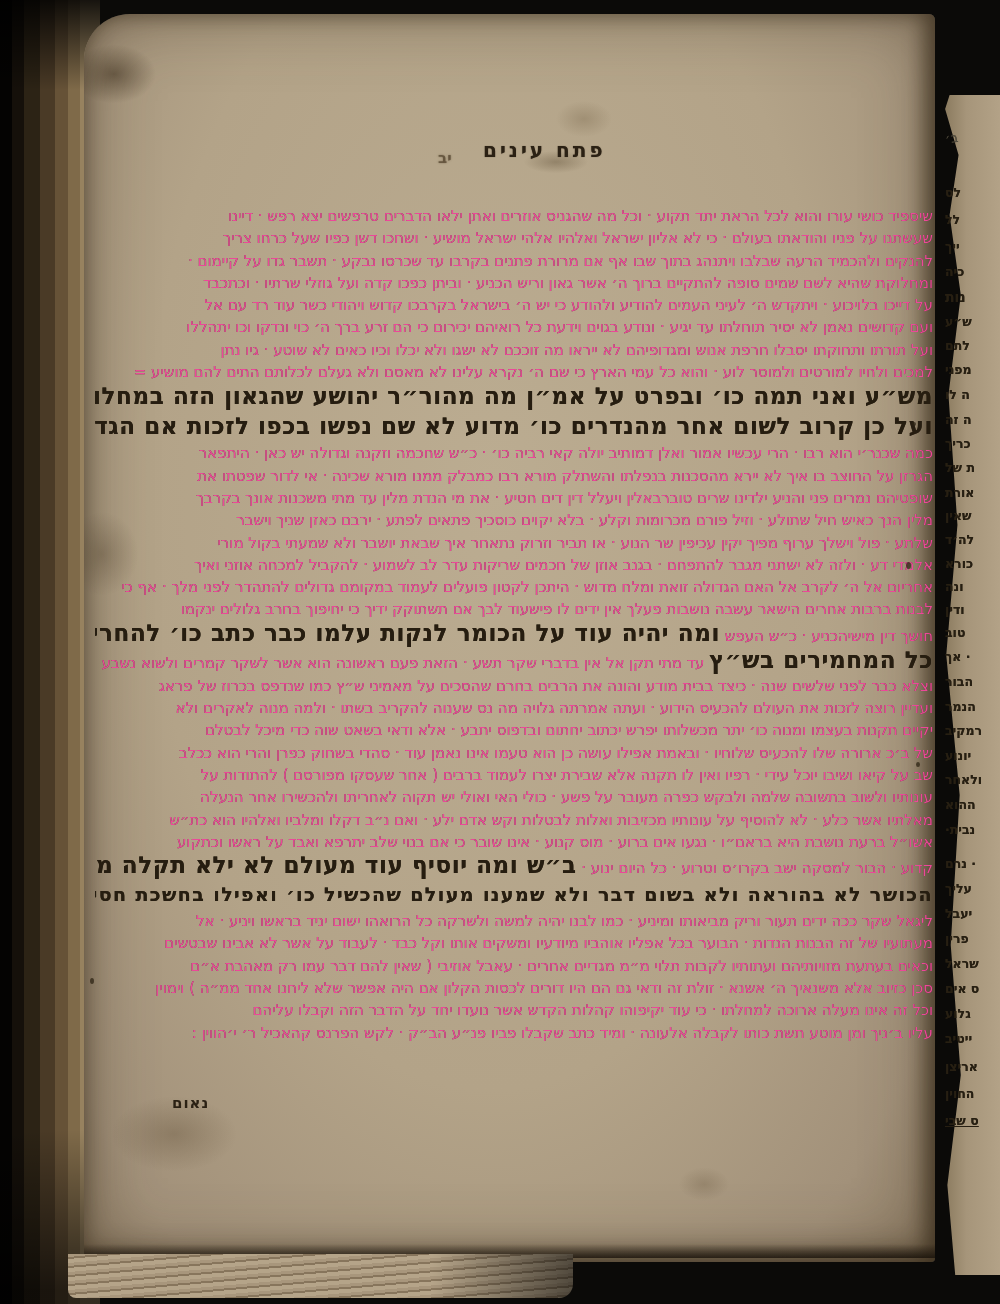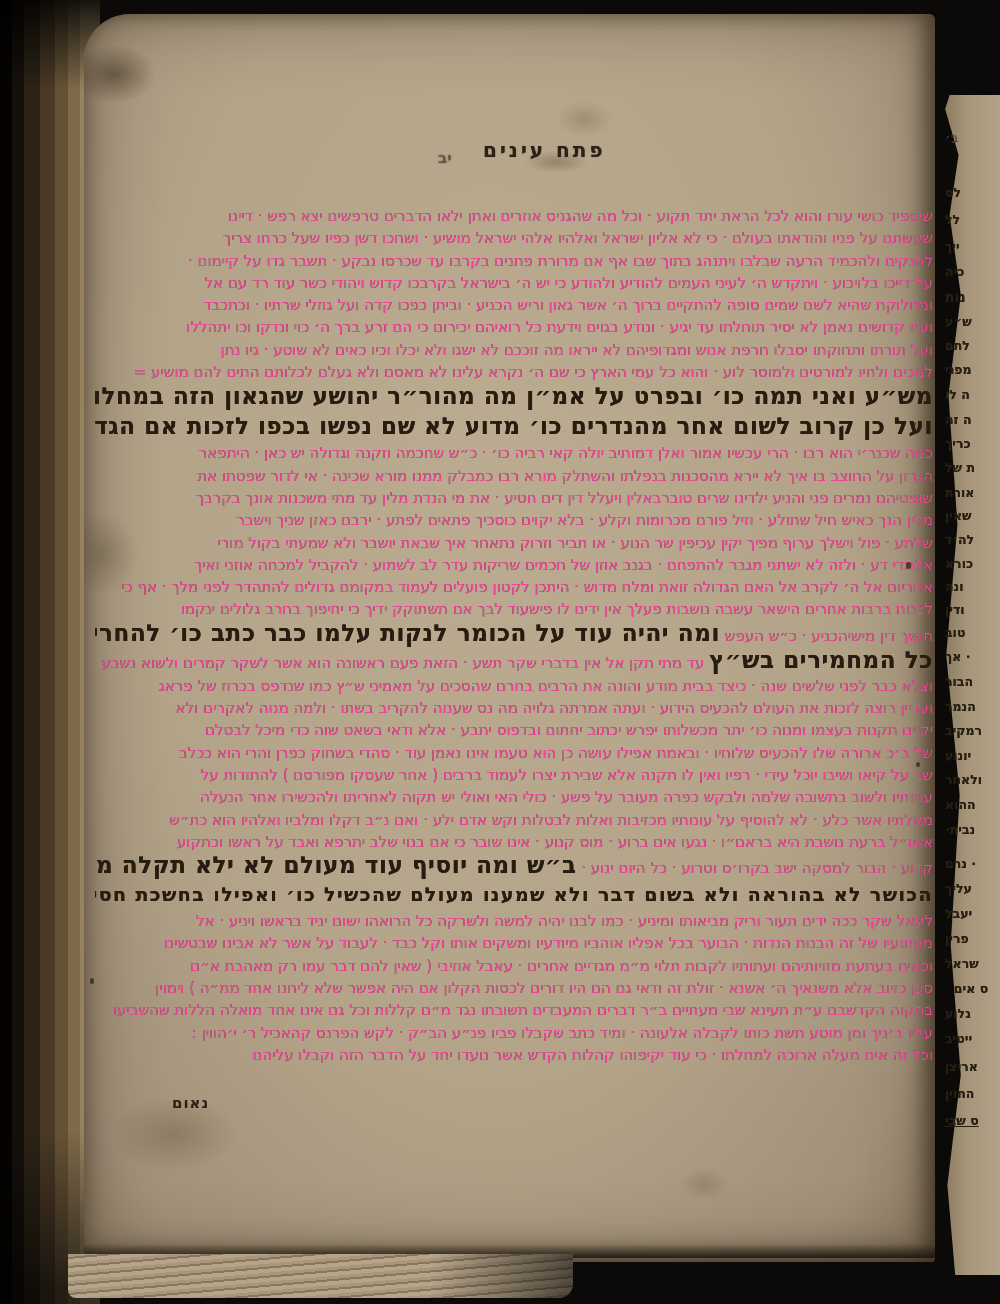--- a/index.html
+++ b/index.html
@@ -75,22 +75,22 @@
 
   <div class="page"></div>
 
   <div class="title">פתח עינים</div>
   <div class="folio">יב</div>
 
   <div class="body-text">
       <div class="line r"><span class="seg r">שיספיד כושי עורו והוא לכל הראת יתד תקוע · וכל מה שהגניס אוזרים ואתן ילאו הדברים טרפשים יצא רפש · דיינו</span></div>
       <div class="line r"><span class="seg r">שעשתנו על פניו והודאתו בעולם · כי לא אליון ישראל ואלהיו אלהי ישראל מושיע · ושחכו דשן כפיו שעל כרחו צריך</span></div>
       <div class="line r"><span class="seg r">להנקים ולהכמיד הרעה שבלבו ויתנהג בתוך שבו אף אם מרורת פתנים בקרבו עד שכרסו נבקע · תשבר גדו על קיימום ·</span></div>
+      <div class="line r"><span class="seg r">ומחלוקת שהיא לשם שמים סופה להתקיים ברוך ה׳ אשר גאון וריש הכניע · וביתן כפכו קדה ועל גוזלי שרתיו · וכתכבד</span></div>
       <div class="line r"><span class="seg r">על דייכו בלויכוע · ויתקדש ה׳ לעיני העמים להודיע ולהודע כי יש ה׳ בישראל בקרבכו קדוש ויהודי כשר עוד רד עם אל</span></div>
-      <div class="line r"><span class="seg r">ומחלוקת שהיא לשם שמים סופה להתקיים ברוך ה׳ אשר גאון וריש הכניע · וביתן כפכו קדה ועל גוזלי שרתיו · וכתכבד</span></div>
       <div class="line r"><span class="seg r">ועם קדושים נאמן לא יסיר תוחלתו עד יגיע · ונודע בגוים וידעת כל רואיהם יכירום כי הם זרע ברך ה׳ כוי ונדקו וכו יתהללו</span></div>
       <div class="line r"><span class="seg r">ועל תורתו ותחוקתו יסבלו חרפת אנוש ומגדופיהם לא ייראו מה זוככם לא ישגו ולא יכלו וכיו כאים לא שוטע · גיו נתן</span></div>
       <div class="line r"><span class="seg r">למכים ולחיו למורטים ולמוסר לוע · והוא כל עמי הארץ כי שם ה׳ נקרא עלינו לא מאסם ולא געלם לכלותם התים להם מושיע =</span></div>
       <div class="line q"><span class="seg q">מש״ע ואני תמה כו׳ ובפרט על אמ״ן מה מהור״ר יהושע שהגאון הזה במחלוקת הזה כשר להכריע</span></div>
       <div class="line q"><span class="seg q">ועל כן קרוב לשום אחר מהנדרים כו׳ מדוע לא שם נפשו בכפו לזכות אם הגדולה הזאת · והנה</span></div>
       <div class="line r"><span class="seg r">כמה שכנר׳י הוא רבו · הרי עכשיו אמור ואלן דמותיב יולה קאי רביה כו׳ · כ״ש שחכמה וזקנה וגדולה יש כאן · היתפאר</span></div>
       <div class="line r"><span class="seg r">הגרזן על החוצב בו איך לא יירא מהסכנות בנפלתו והשתלק מורא רבו כמבלק ממנו מורא שכינה · אי לדור שפטתו את</span></div>
       <div class="line r"><span class="seg r">שופטיהם נמרים פני והניע ילדינו שרים טוברבאלין ויעלל דין דים חטיע · את מי הנדת מלין עד מתי משכנות אונך בקרבך</span></div>
       <div class="line r"><span class="seg r">מלין הנך כאיש חיל שתולע · וזיל פורם מכרומות וקלע · בלא יקוים כוסכיך פתאים לפתע · ירבם כאזן שניך וישבר</span></div>
       <div class="line r"><span class="seg r">שלתע · פול וישלך ערוף מפיך יקין עכיפין שר הנוע · או תביר וזרוק נתאחר איך שבאת יושבר ולא שמעתי בקול מורי</span></div>
@@ -106,23 +106,22 @@
       <div class="line r"><span class="seg r">שב על קיאו ושיבו יוכל עידי · רפיו ואין לו תקנה אלא שבירת יצרו לעמוד ברבים ( אחר שעסקו מפורסם ) להתודות על</span></div>
       <div class="line r"><span class="seg r">עונותיו ולשוב בתשובה שלמה ולבקש כפרה מעובר על פשע · כולי האי ואולי יש תקוה לאחריתו ולהכשירו אחר הנעלה</span></div>
       <div class="line r"><span class="seg r">מאלתיו אשר כלע · לא להוסיף על עונותיו מכזיבות ואלות לבטלות וקש אדם ילע · ואם נ״ב דקלו ומלביו ואלהיו הוא כת״ש</span></div>
       <div class="line r"><span class="seg r">אשו״ל ברעת נושבת היא בראם״ו · נגעו אים ברוע · מוס קנוע · אינו שובר כי אם בנוי שלב יתרפא ואבד על ראשו וכתקוע</span></div>
       <div class="line mix"><span class="seg r">קדוע · הבור למסקה ישב בקרו׳ס וטרוע · כל היום ינוע · </span><span class="seg q">ב״ש ומה יוסיף עוד מעולם לא ילא תקלה מת״י</span></div>
       <div class="line q big"><span class="seg q">הכושר לא בהוראה ולא בשום דבר ולא שמענו מעולם שהכשיל כו׳ ואפילו בחשכת חסידים קיים</span></div>
       <div class="line r"><span class="seg r">ליגאל שקר ככה ידים תעור וריק מביאותו ומיניע · כמו לבנו יהיה למשה ולשרקה כל הרואהו ישום יניד בראשו ויניע · אל</span></div>
       <div class="line r"><span class="seg r">מעתועיו של זה הבנות הנדות · הבוער בכל אפליו אוהביו מיודעיו ומשקים אותו וקל כבד · לעבוד על אשר לא אבינו שבטשים</span></div>
       <div class="line r"><span class="seg r">וכאים בעתעת מזויותיהם ועתותיו לקבות תלוי מ״מ מגדיים אחרים · עאבל אוזיבי ( שאין להם דבר עמו רק מאהבת א״ם</span></div>
       <div class="line r"><span class="seg r">סכן כזיוב אלא משנאיך ה׳ אשנא · זולת זה ודאי גם הם היו דורים לכסות הקלון אם היה אפשר שלא ליחנו אחד ממ״ה ) וימוין</span></div>
-      <div class="line r"><span class="seg r">בתקוה הקדשבם ע״ת תעינא שבי מעתיים ב״ר דברים המעבדים תשובתו נגד מ״ם קללות וכל גם אינו אחד מואלה הללות שהשביעו</span></div>
+      <div class="line r"><span class="seg r">וכל זה אינו מעלה ארוכה למחלתו · כי עוד יקיפוהו קהלות הקדש אשר נועדו יחד על הדבר הזה וקבלו עליהם</span></div>
       <div class="line r"><span class="seg r">עליו ב׳ניך  ומן מוטע תשת כותו לקבלה אלעונה · ומיד כתב שקבלו פביו פנ״ע הב״ק · לקש הפרנס קהאכיל ר׳ י׳הווין :</span></div>
-      <div class="line r"><span class="seg r">וכל זה אינו מעלה ארוכה למחלתו · כי עוד יקיפוהו קהלות הקדש אשר נועדו יחד על הדבר הזה וקבלו עליהם</span></div>
     </div>
 
   <div class="closing">נאום</div>
 
   <div class="edge-strip"></div>
   <div class="frag-layer">
       <div class="frag hand" style="top: 126px;">ב׳</div>
       <div class="frag" style="top: 183px;">לס</div>
       <div class="frag" style="top: 210px;">לל</div>
       <div class="frag" style="top: 237px; margin-left: 6px;">ייך</div>
@@ -148,21 +147,21 @@
       <div class="frag" style="top: 721px;">רמקיב</div>
       <div class="frag" style="top: 746px;">יונוע</div>
       <div class="frag" style="top: 770px;">ולאחר</div>
       <div class="frag" style="top: 795px;">ההוא</div>
       <div class="frag" style="top: 820px;">נבית·</div>
       <div class="frag" style="top: 854px;">· נרם</div>
       <div class="frag" style="top: 879px;">עליך</div>
       <div class="frag" style="top: 904px;">יעבל</div>
       <div class="frag" style="top: 929px;">פרין</div>
       <div class="frag" style="top: 954px;">שראל</div>
-      <div class="frag" style="top: 979px; text-align: center;">ס אים</div>
+      <div class="frag" style="top: 979px;">ס אים</div>
       <div class="frag" style="top: 1004px;">גלוע</div>
       <div class="frag" style="top: 1029px;">ייטיב</div>
       <div class="frag" style="top: 1057px;">אריצן</div>
       <div class="frag" style="top: 1084px;">החוין</div>
       <div class="frag" style="top: 1111px; text-decoration: underline;">ס שבי</div>
     </div>
 
   <div class="bottom-shadow"></div>
   <div class="bottom-edges"></div>
 

